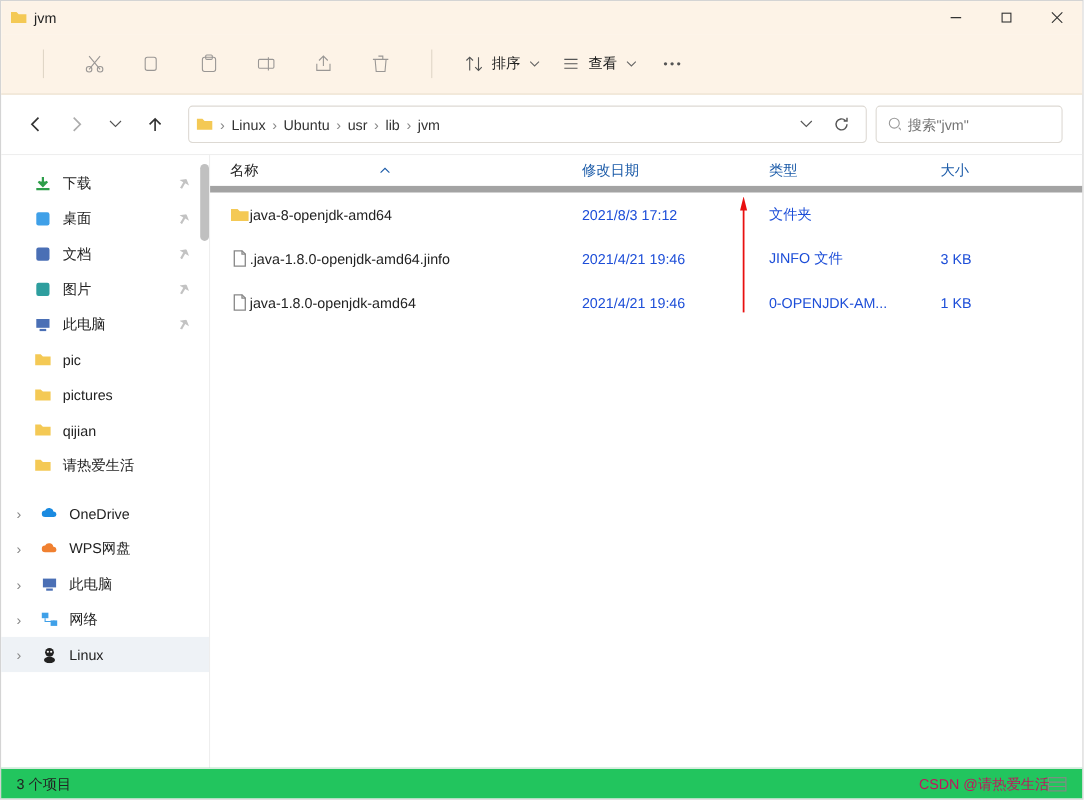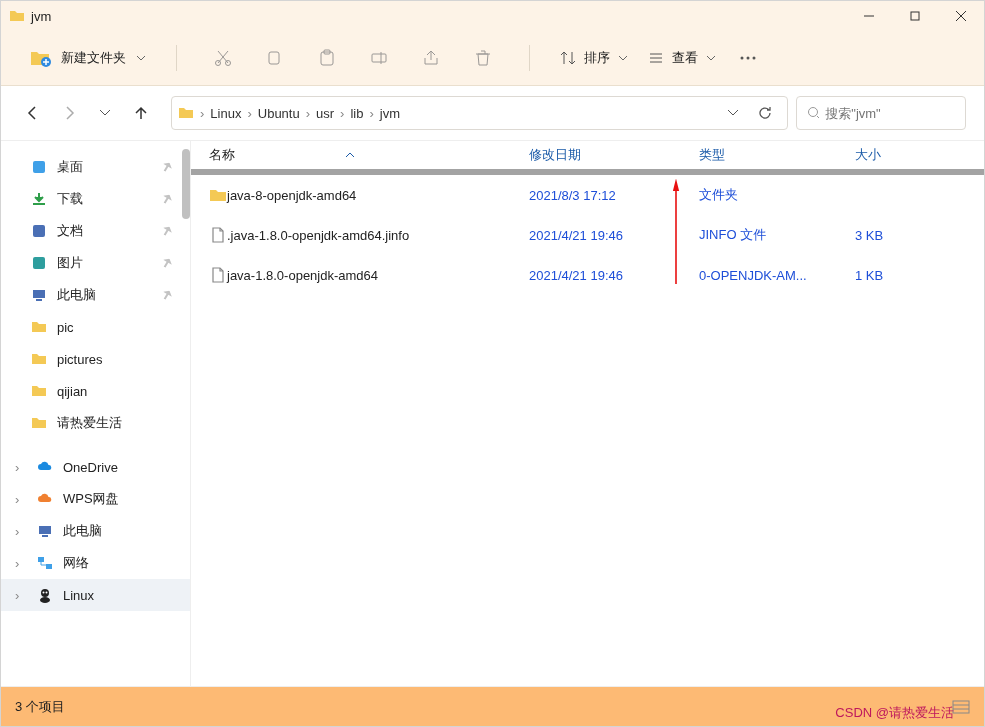--- a/index.html
+++ b/index.html
@@ -34,21 +34,21 @@
 .fhead{display:flex;height:34px;align-items:center;border-bottom:6px solid #a3a3a3;padding-left:18px;color:#1a5aa8}
 .fhead>div{color:#1a5aa8}
 .c-name{width:320px;display:flex;align-items:center}
 .c-date{width:170px}
 .c-type{width:156px}
 .c-size{width:70px;text-align:left}
 .frow{display:flex;height:40px;align-items:center;padding-left:18px}
 .frow .c-name{display:flex;align-items:center;color:#222}
 .frow .c-date,.frow .c-type,.frow .c-size{color:#1d4ed8}
 .arrow-ann{position:absolute;left:478px;top:38px;pointer-events:none}
-.status{position:absolute;bottom:0;left:0;right:0;height:40px;border-top:1px solid #eee;display:flex;align-items:center;padding:0 14px;background:#fdba74}
+.status{position:absolute;bottom:0;left:0;right:0;height:28px;border-top:1px solid #eee;display:flex;align-items:center;padding:0 14px;background:#22c55e}
 .watermark{position:absolute;right:30px;bottom:4px;color:#be185d;font-size:13px}
 svg{display:block}
 .ico-folder{fill:#f4c955}
 .ico-file{fill:none;stroke:#888;stroke-width:1.2}
 </style>
 </head>
 <body>
 
 <div class="titlebar">
   <svg width="16" height="16">
@@ -68,31 +68,20 @@
       </div>
     <div class="winbtn">
         <svg width="10" height="10">
           <path d="M0 0l10 10M10 0L0 10" stroke="#333"></path>
         </svg>
       </div>
   </div>
 </div>
 
 <div class="toolbar">
-  <div class="newbtn">
-    <svg width="22" height="22">
-        <path class="ico-folder" d="M2 5h6l2 2h10v11H2z"></path>
-        <circle cx="17" cy="15" r="5" fill="#2f8ae0"></circle>
-        <path d="M17 12v6M14 15h6" stroke="#fff" stroke-width="1.5"></path>
-      </svg>
-    <span>新建文件夹</span>
-    <svg width="10" height="10">
-        <path d="M1 3l4 4 4-4" fill="none" stroke="#666"></path>
-      </svg>
-  </div>
   <div class="tb-sep"></div>
   <div class="tb-icon">
       <svg width="18" height="18">
         <path d="M4 2l10 12M14 2L4 14" stroke="#9a9795" fill="none"></path>
         <circle cx="4" cy="14" r="2.5" fill="none" stroke="#9a9795"></circle>
         <circle cx="14" cy="14" r="2.5" fill="none" stroke="#9a9795"></circle>
       </svg>
     </div>
   <div class="tb-icon">
       <svg width="18" height="18">
@@ -201,29 +190,29 @@
     <input placeholder="搜索&quot;jvm&quot;" style="">
   </div>
 </div>
 
 <div class="body">
   <div class="sidebar">
     <div class="sb-scroll"></div>
     <div id="sb-quick">
         <div class="sb-item pin">
           <svg width="16" height="16">
+            <path fill="#2e9e4a" d="M8 2v7M4 6l4 4 4-4M2 13h12" stroke="#2e9e4a" stroke-width="2"></path>
+          </svg>
+          <span>下载</span>
+        </div>
+        <div class="sb-item pin">
+          <svg width="16" height="16">
             <rect x="2" y="2" width="12" height="12" rx="2" fill="#3fa0e8"></rect>
           </svg>
           <span>桌面</span>
-        </div>
-        <div class="sb-item pin">
-          <svg width="16" height="16">
-            <path fill="#2e9e4a" d="M8 2v7M4 6l4 4 4-4M2 13h12" stroke="#2e9e4a" stroke-width="2"></path>
-          </svg>
-          <span>下载</span>
         </div>
         <div class="sb-item pin">
           <svg width="16" height="16">
             <rect x="2" y="2" width="12" height="12" rx="2" fill="#4a6fb5"></rect>
           </svg>
           <span>文档</span>
         </div>
         <div class="sb-item pin">
           <svg width="16" height="16">
             <rect x="2" y="2" width="12" height="12" rx="2" fill="#2e9e9e"></rect>

